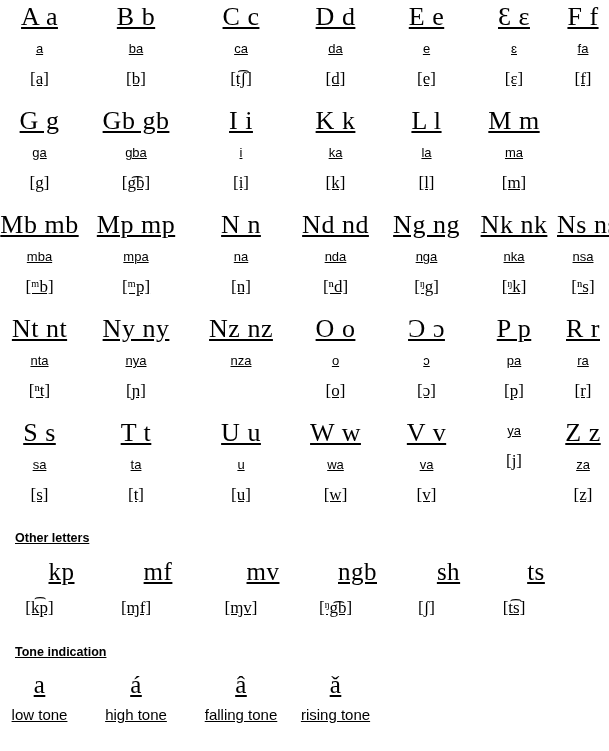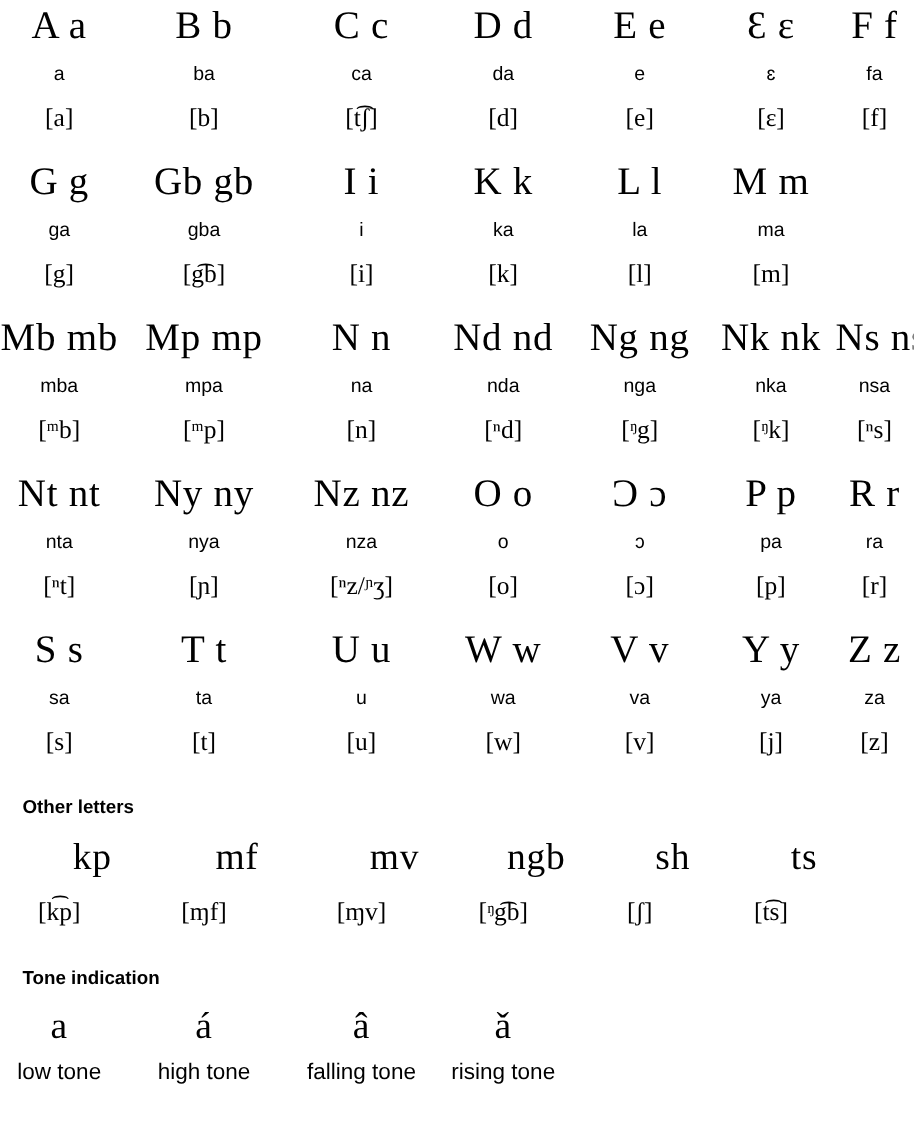--- a/index.html
+++ b/index.html
@@ -11,20 +11,21 @@
     width: 609px;
     height: 751px;
     font-family: "Liberation Serif", serif;
     color: #000000;
     overflow: hidden;
   }
   .sheet {
     position: relative;
     width: 564px;
     height: 751px;
+    text-decoration: underline;
   }
   .alpha-grid {
     display: grid;
     grid-template-columns: 79px 114px 96px 93px 89px 86px 52px;
     justify-items: center;
     padding: 0 0 0 0;
   }
   .cell {
     text-align: center;
     width: 100%;
@@ -208,21 +209,20 @@
         <div class="ipa">[ⁿt]</div>
       </div>
       <div class="cell">
         <div class="letters">Ny ny</div>
         <div class="name">nya</div>
         <div class="ipa">[ɲ]</div>
       </div>
       <div class="cell">
         <div class="letters">Nz nz</div>
         <div class="name">nza</div>
-        <div class="ipa">[ⁿz/ᶮʒ]</div>
       </div>
       <div class="cell">
         <div class="letters">O o</div>
         <div class="name">o</div>
         <div class="ipa">[o]</div>
       </div>
       <div class="cell">
         <div class="letters">Ɔ ɔ</div>
         <div class="name">ɔ</div>
         <div class="ipa">[ɔ]</div>
@@ -260,21 +260,20 @@
         <div class="letters">W w</div>
         <div class="name">wa</div>
         <div class="ipa">[w]</div>
       </div>
       <div class="cell">
         <div class="letters">V v</div>
         <div class="name">va</div>
         <div class="ipa">[v]</div>
       </div>
       <div class="cell">
-        <div class="letters">Y y</div>
         <div class="name">ya</div>
         <div class="ipa">[j]</div>
       </div>
       <div class="cell">
         <div class="letters">Z z</div>
         <div class="name">za</div>
         <div class="ipa">[z]</div>
       </div>
     </div>
   </div>

